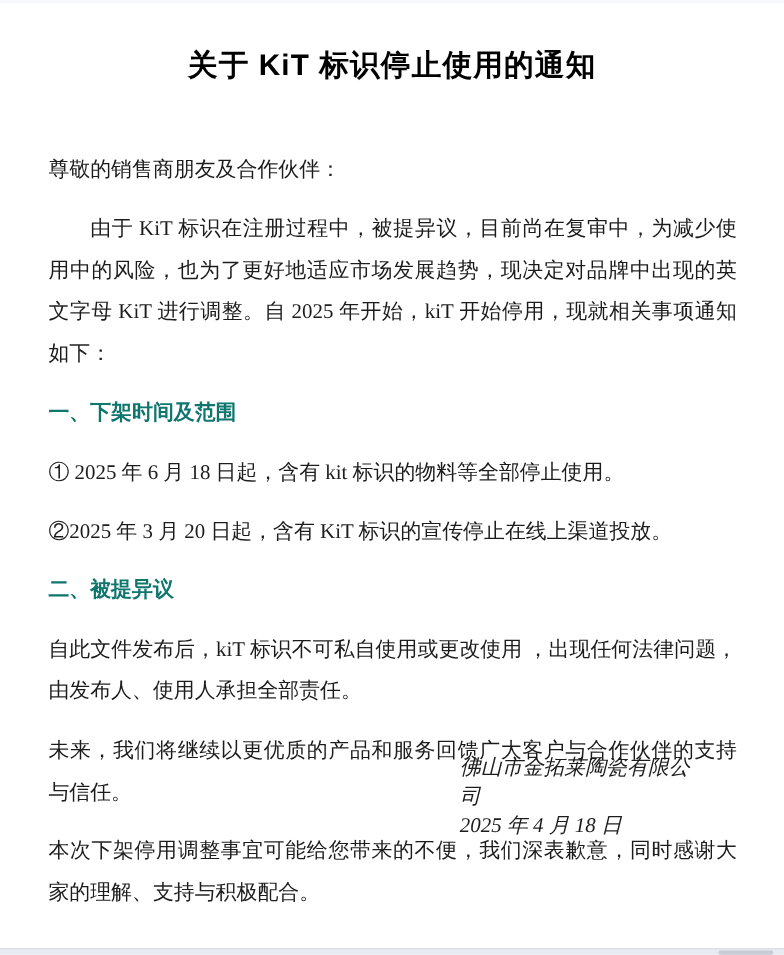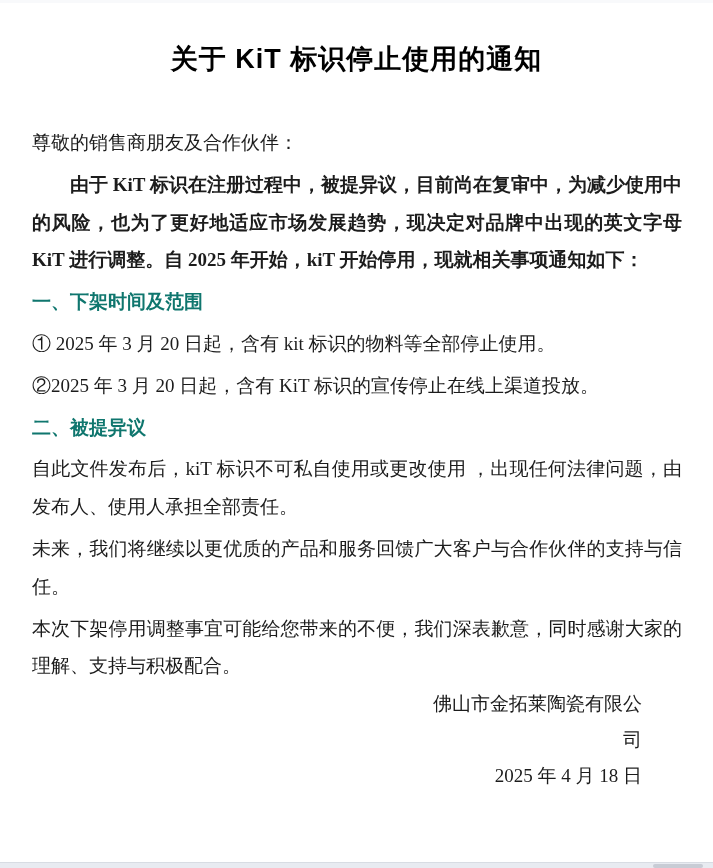--- a/index.html
+++ b/index.html
@@ -30,34 +30,35 @@
     font-size: 27px;
     letter-spacing: 1px;
     color: #000000;
   }
   .content {
     position: absolute; top: 120px; left: 28px;
     width: 658px;
     font-size: 19px;
     line-height: 37.8px;
   }
-  .content p { margin: 4px; }
+  .content p { margin: 16px; }
   .para-justify { text-align: justify; text-justify: inter-ideograph; }
-  .indent { text-indent: 2em; font-weight: bold; }
+  .indent { text-indent: 2em; }
   .sec-heading {
     font-family: "Liberation Sans", sans-serif;
     font-weight: bold;
     color: #0f766e;
   }
   .signature {
     position: absolute; top: 686px; left: 418px;
     width: 224px;
-    text-align: right;
+    text-align: left;
     font-size: 19px;
-    line-height: 36px;
+    line-height: 26px;
+    font-style: italic;
   }
   .signature .sig-line { display: block; }
   .hscrollbar {
     position: absolute; left: 0; bottom: 0;
     width: 713px; height: 6px;
     background: #e8ebf1;
     border-top: 1px solid #d8dce3;
     box-sizing: border-box;
   }
   .hscrollbar-thumb {
@@ -77,21 +78,21 @@
   <div class="doc-title">关于 KiT 标识停止使用的通知</div>
 
   <div class="content">
 
     <p>尊敬的销售商朋友及合作伙伴：</p>
 
     <p class="para-justify indent">由于 KiT 标识在注册过程中，被提异议，目前尚在复审中，为减少使用中的风险，也为了更好地适应市场发展趋势，现决定对品牌中出现的英文字母 KiT 进行调整。自 2025 年开始，kiT 开始停用，现就相关事项通知如下：</p>
 
     <p class="sec-heading">一、下架时间及范围</p>
 
-    <p class="para-justify">① 2025 年 3 月 20 日起，含有 kit 标识的物料等全部停止使用。</p>
+    <p class="para-justify">① 2025 年 6 月 18 日起，含有 kit 标识的物料等全部停止使用。</p>
 
     <p class="para-justify">②2025 年 3 月 20 日起，含有 KiT 标识的宣传停止在线上渠道投放。</p>
 
     <p class="sec-heading">二、被提异议</p>
 
     <p class="para-justify">自此文件发布后，kiT 标识不可私自使用或更改使用 ，出现任何法律问题，由发布人、使用人承担全部责任。</p>
 
     <p class="para-justify">未来，我们将继续以更优质的产品和服务回馈广大客户与合作伙伴的支持与信任。</p>
 
     <p class="para-justify">本次下架停用调整事宜可能给您带来的不便，我们深表歉意，同时感谢大家的理解、支持与积极配合。</p>

